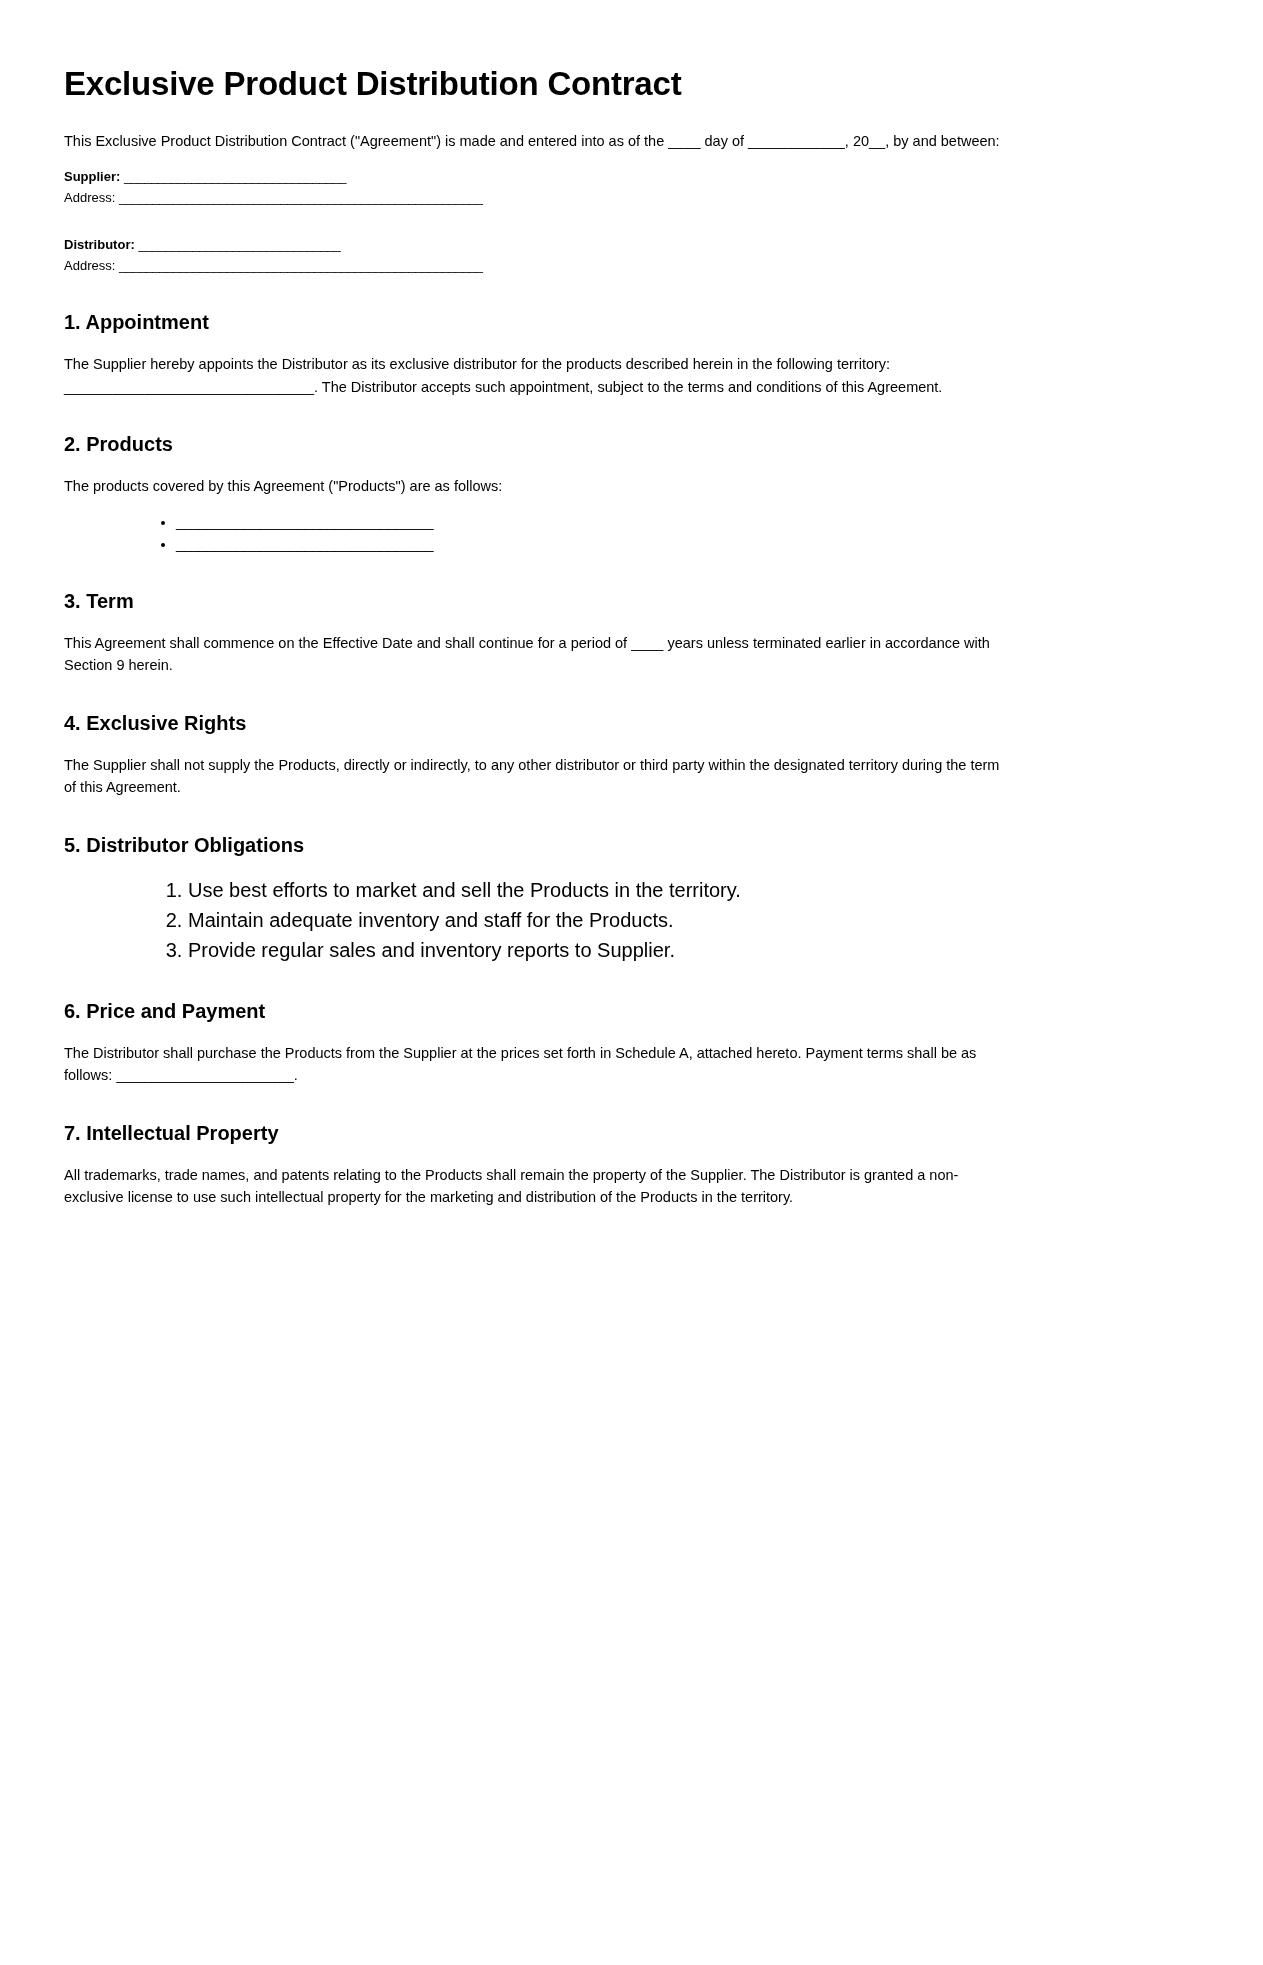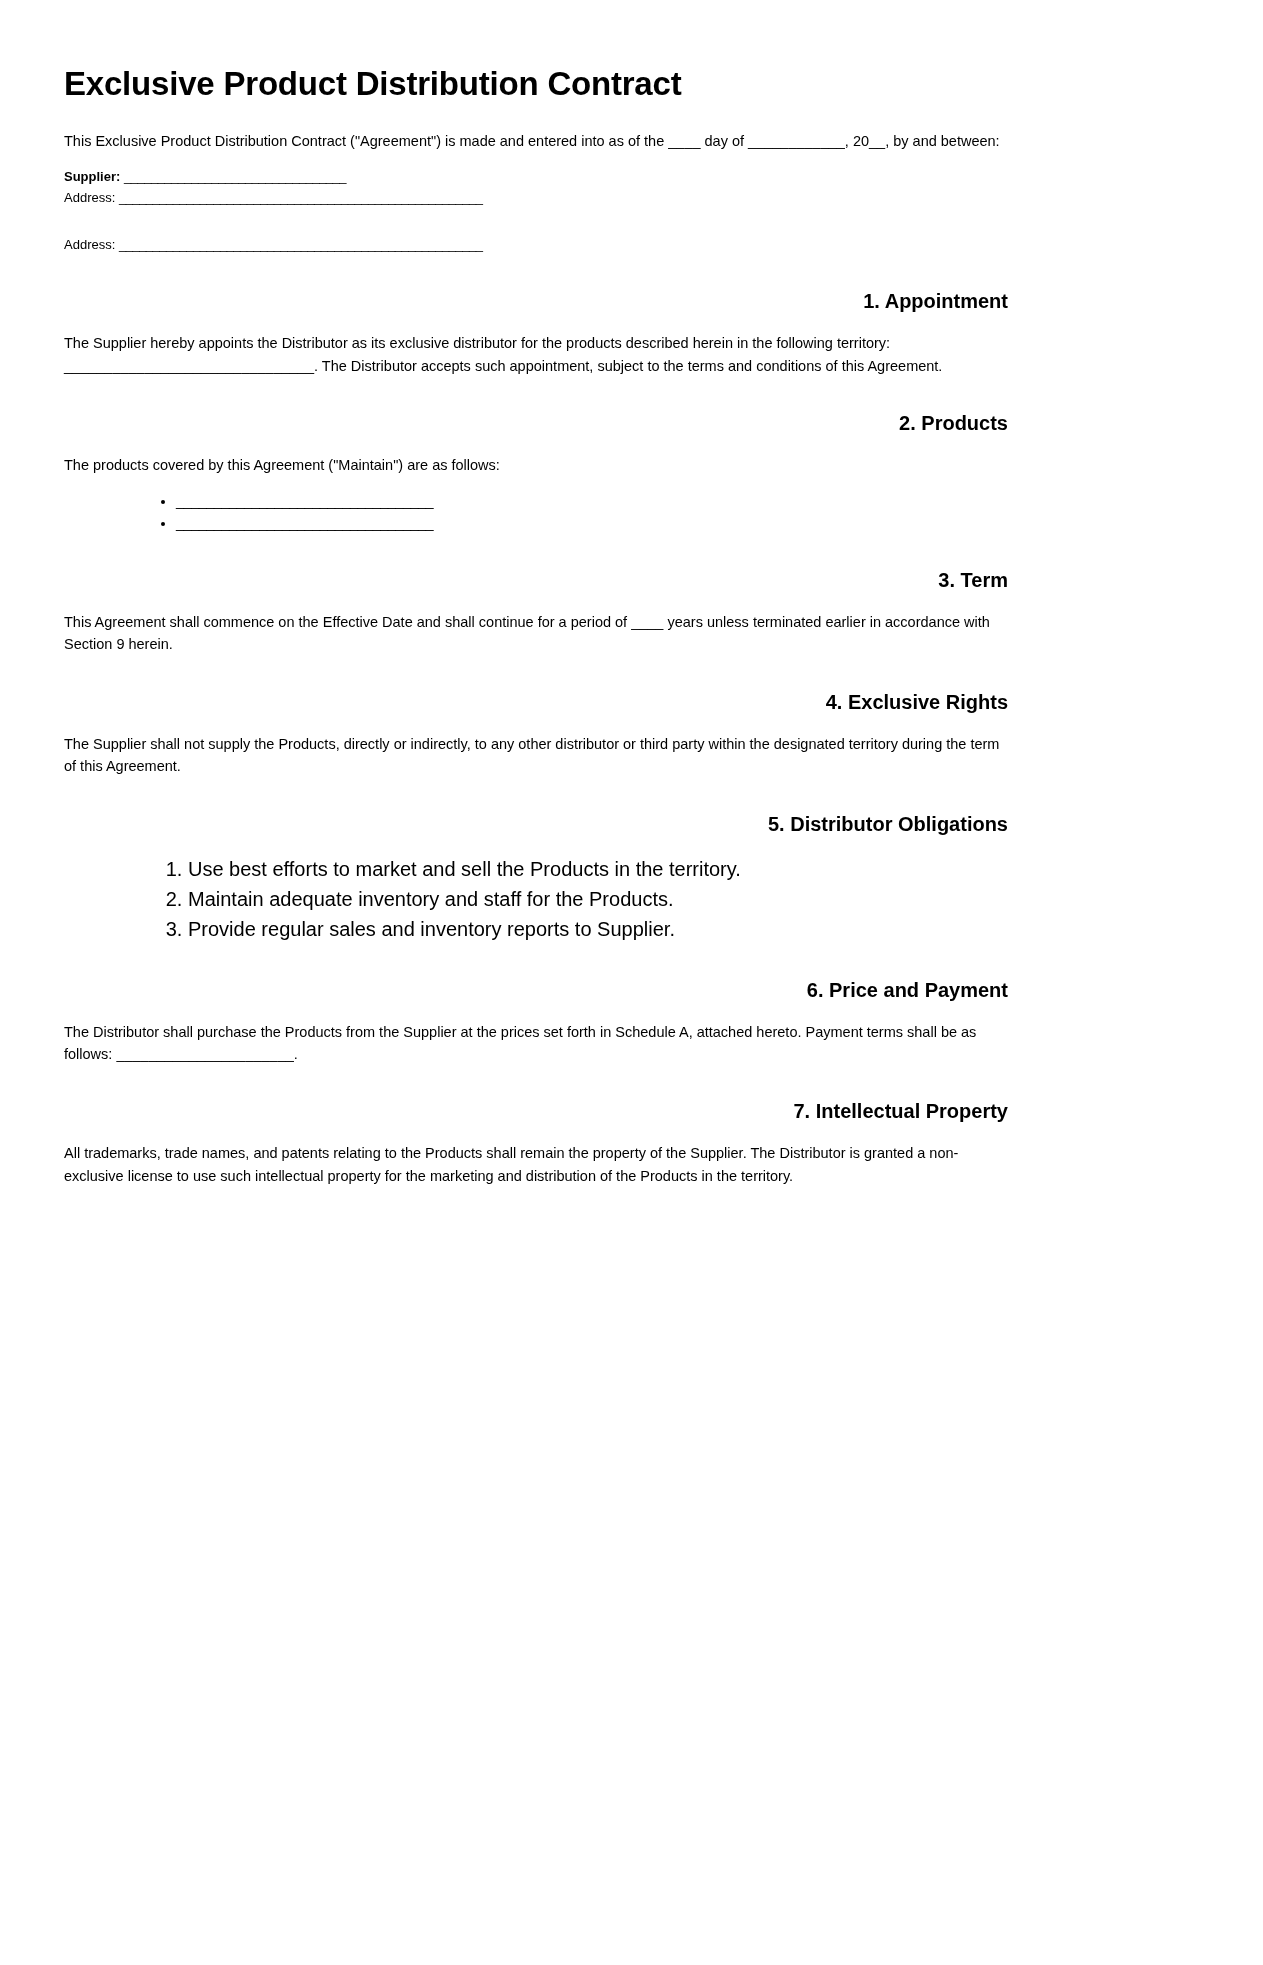--- a/index.html
+++ b/index.html
@@ -47,21 +47,20 @@
   }
   .blank {
     font-family: "Liberation Sans", sans-serif;
     letter-spacing: -0.5px;
   }
   h2.section-heading {
     font-size: 20px;
     font-weight: bold;
     line-height: 1.25;
     margin: 34px 0 18px 0;
-    text-align: right;
   }
   h2.section-heading:first-of-type {
     margin-top: 34px;
   }
   ul.bullet-list {
     margin: 12px 0 12px 0;
     padding-left: 112px;
     list-style-type: disc;
   }
   ul.bullet-list li {
@@ -88,28 +87,29 @@
   <h1 class="doc-title">Exclusive Product Distribution Contract</h1>
 
   <p class="body-text">This Exclusive Product Distribution Contract ("Agreement") is made and entered into as of the ____ day of ____________, 20__, by and between:</p>
 
   <div class="party-block">
     <div class="party-line"><span class="party-label">Supplier:</span> <span class="blank">_________________________________</span></div>
     <div class="party-line"><span class="party-label-plain">Address:</span> <span class="blank">______________________________________________________</span></div>
   </div>
 
   <div class="party-block">
+    <div class="party-line"><span class="party-label">Distributor:</span> <span class="blank">______________________________</span></div>
     <div class="party-line"><span class="party-label-plain">Address:</span> <span class="blank">______________________________________________________</span></div>
   </div>
 
   <h2 class="section-heading">1. Appointment</h2>
   <p class="body-text">The Supplier hereby appoints the Distributor as its exclusive distributor for the products described herein in the following territory: _______________________________. The Distributor accepts such appointment, subject to the terms and conditions of this Agreement.</p>
 
   <h2 class="section-heading">2. Products</h2>
-  <p class="body-text">The products covered by this Agreement ("Maintain") are as follows:</p>
+  <p class="body-text">The products covered by this Agreement ("Products") are as follows:</p>
   <ul class="bullet-list">
     <li><span class="blank">__________________________________</span></li>
     <li><span class="blank">__________________________________</span></li>
   </ul>
 
   <h2 class="section-heading">3. Term</h2>
   <p class="body-text">This Agreement shall commence on the Effective Date and shall continue for a period of ____ years unless terminated earlier in accordance with Section 9 herein.</p>
 
   <h2 class="section-heading">4. Exclusive Rights</h2>
   <p class="body-text">The Supplier shall not supply the Products, directly or indirectly, to any other distributor or third party within the designated territory during the term of this Agreement.</p>

